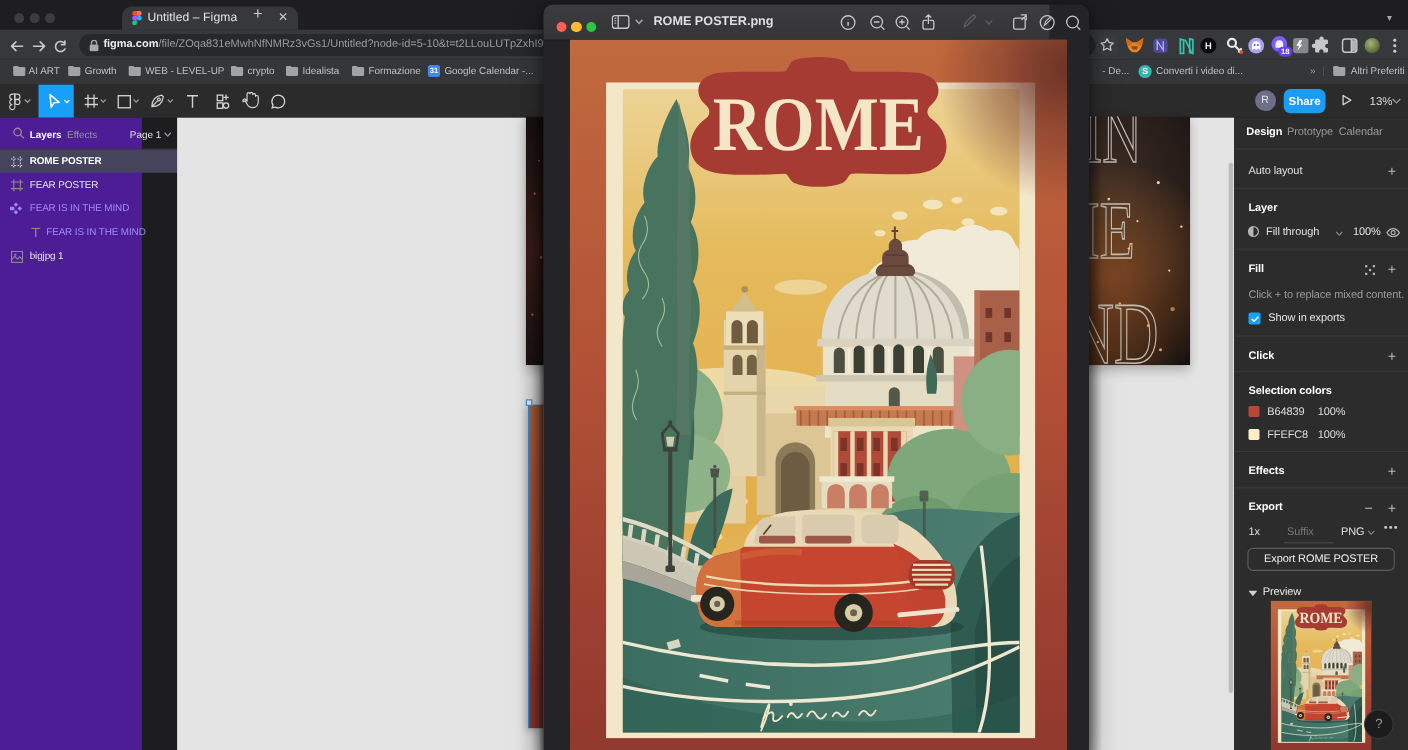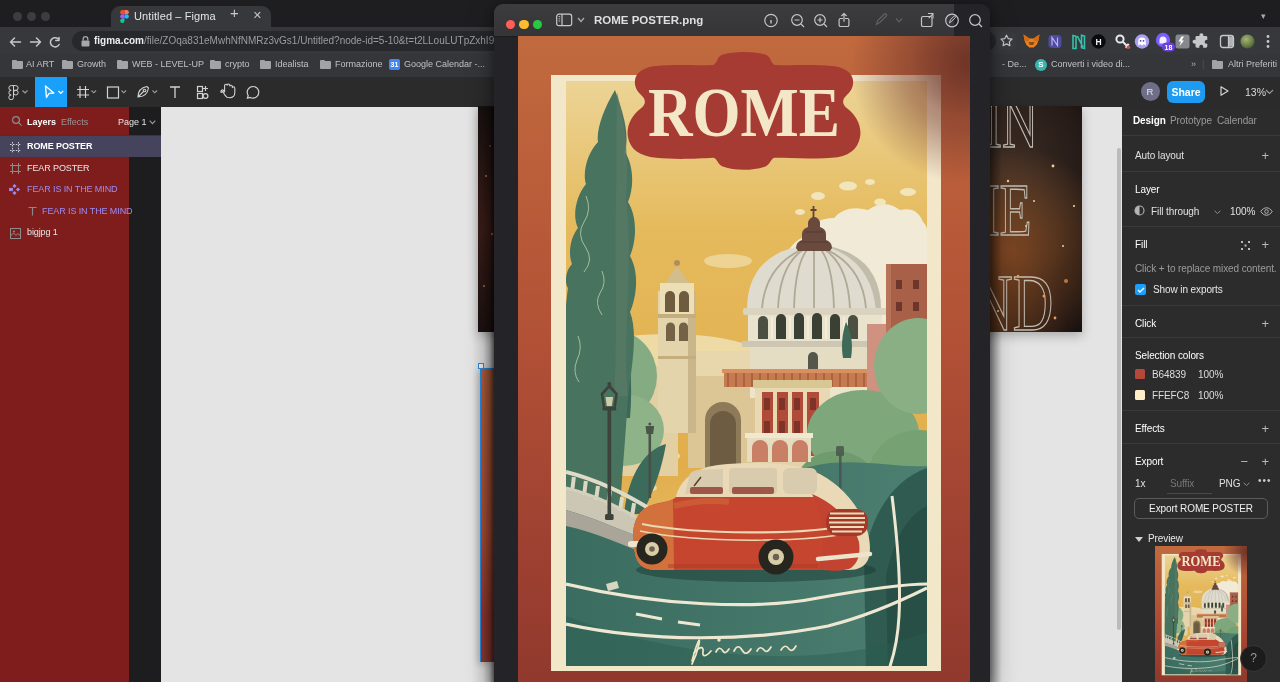--- a/index.html
+++ b/index.html
@@ -20,31 +20,31 @@
   #omni .url b{color:#ededef;font-weight:bold;}
   #bookbar{left:0;top:54px;width:1280px;height:23px;background:#35363a;}
   .bk{position:absolute;top:59px;font-size:9px;color:#c0c1c3;white-space:nowrap;}
   .fold{position:absolute;top:59.5px;width:11px;height:9px;}
   .fold:before{content:"";position:absolute;left:0;top:0;width:5px;height:2.5px;background:#a2a3a7;border-radius:1px 1px 0 0;}
   .fold:after{content:"";position:absolute;left:0;top:1.5px;width:11px;height:7.5px;background:#a2a3a7;border-radius:1px;}
   
   #ftool{left:0;top:77px;width:1280px;height:30px;background:#2b2b2b;}
   #seltool{left:35px;top:77px;width:32px;height:30px;background:#18a0fb;}
   
-  #lpanel{left:0;top:107px;width:129px;height:575px;background:#7f1d1d;}
+  #lpanel{left:0;top:107px;width:129px;height:575px;background:#4c1d95;}
   #lphead{position:absolute;left:0;top:0;width:161px;height:28px;border-bottom:1px solid #383838;}
   .lrow{position:absolute;left:0;width:161px;height:21px;font-size:9px;letter-spacing:-.1px;color:#e6e6e6;line-height:21px;}
   .lrow .nm{position:absolute;left:27px;top:0;}
   .purp{color:#9e8df2;}
   
   #canvas{left:161px;top:107px;width:961px;height:575px;background:#e4e4e4;}
   
   #rpanel{left:1122px;top:107px;width:158px;height:575px;background:#2c2c2c;font-size:10px;color:#dcdcdc;letter-spacing:-0.1px;}
   .sep{position:absolute;left:0;width:158px;height:1px;background:#3a3a3a;}
-  .rlab{position:absolute;left:13px;color:#fff;font-weight:normal;font-size:10px;}
+  .rlab{position:absolute;left:13px;color:#fff;font-weight:bold;font-size:10px;}
   .rplus{position:absolute;right:11px;color:#b9b9b9;font-size:13px;font-weight:400;}
   
   #fwin{left:494px;top:4px;width:496px;height:678px;border-radius:9px 9px 0 0;overflow:hidden;
         background:#242428;box-shadow:0 10px 28px rgba(0,0,0,.4), 0 2px 10px rgba(0,0,0,.32);}
   #ftitle{position:absolute;left:0;top:0;width:460px;height:32px;background:linear-gradient(#3c3c3e,#353537);border-bottom:1px solid #1c1c1e;}
   .wl{position:absolute;top:15.5px;width:9.5px;height:9.5px;border-radius:50%;}
   #wtitle{position:absolute;left:100px;top:9.5px;font-size:11.5px;font-weight:bold;color:#dfdfe1;}
 </style>
 </head>
 <body>

